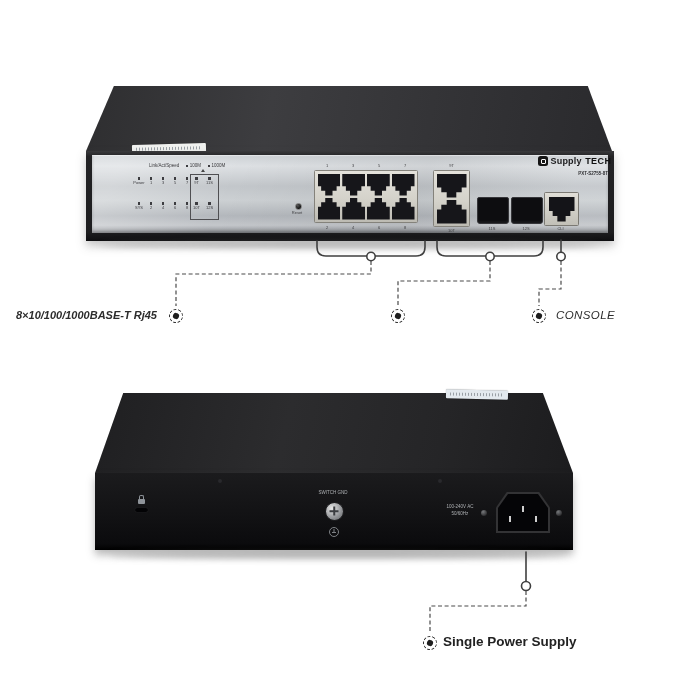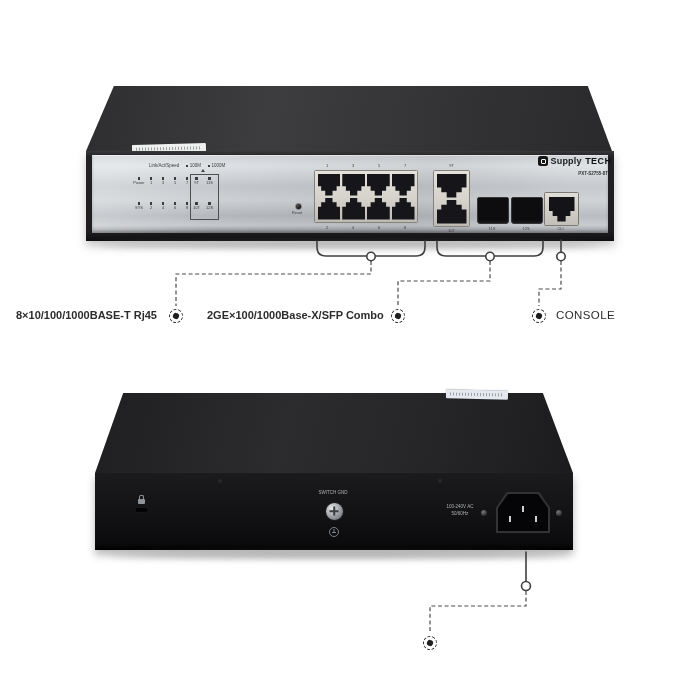--- a/index.html
+++ b/index.html
@@ -73,21 +73,21 @@
   .inlet-inner{position:absolute;inset:2px;background:#050507;
     clip-path:polygon(20% 0,80% 0,100% 38%,100% 100%,0 100%,0 38%);}
   .pin{position:absolute;width:2px;height:6px;background:#cfcfcf;}
   .lock-body{left:138px;top:499px;width:7px;height:5px;background:#8f949a;border-radius:1px;}
   .lock-body::before{content:"";position:absolute;left:1px;top:-4px;width:3px;height:4px;border:1px solid #8f949a;border-bottom:none;border-radius:2px 2px 0 0;}
   .lock-slot{left:135px;top:508px;width:13px;height:4px;background:#030305;border-radius:2px;box-shadow:0 0 1px #3a3a3c;}
   
   .marker{width:14px;height:14px;border:1.6px dashed #2c2c2c;border-radius:50%;transform:rotate(23deg);
     display:flex;align-items:center;justify-content:center;box-sizing:border-box;background:#fff;}
   .marker i{width:5.5px;height:5.5px;border-radius:50%;background:#1e1e1e;}
-  .call-label{font-size:11px;font-weight:700;color:#2c2c2c;white-space:nowrap;}
+  .call-label{font-size:11px;font-weight:700;color:#2c2c2c;white-space:nowrap;font-style:italic;}
   .call-label.reg{font-weight:400;font-size:11.5px;letter-spacing:.4px;}
   .big-label{font-size:13.5px;font-weight:700;color:#222;white-space:nowrap;}
   .shadow{filter:blur(3px);background:rgba(125,125,125,.45);border-radius:50%;}
 </style>
 </head>
 <body>
 
 <div id="stage">
 
   <div class="abs front-top"></div>
@@ -259,27 +259,27 @@
       <circle cx="561" cy="256.5" r="4.2"></circle>
       <circle cx="526" cy="586" r="4.5"></circle>
     </g>
   </svg>
 
   <div class="abs call-label" style="left:16px;top:309px;z-index:6">8×10/100/1000BASE-T Rj45</div>
   <div class="abs marker" style="left:169px;top:309px;z-index:6">
       <i></i>
     </div>
 
-  <div class="abs call-label" style="left:207px;top:309px;z-index:6">2GE×100/1000Base-X/SFP Combo</div>
   <div class="abs marker" style="left:391px;top:309px;z-index:6">
       <i></i>
     </div>
 
   <div class="abs marker" style="left:532px;top:309px;z-index:6">
       <i></i>
     </div>
   <div class="abs call-label reg" style="left:556px;top:309px;z-index:6">CONSOLE</div>
 
   <div class="abs marker" style="left:423px;top:636px;z-index:6">
       <i></i>
     </div>
+  <div class="abs big-label" style="left:443px;top:634px;z-index:6">Single Power Supply</div>
 
 </div>
 
 </body></html>

